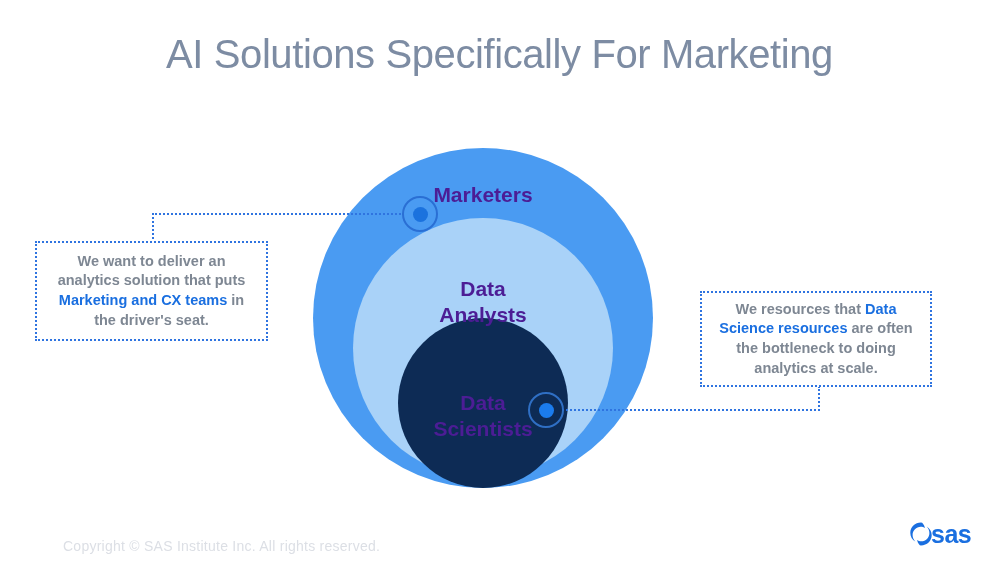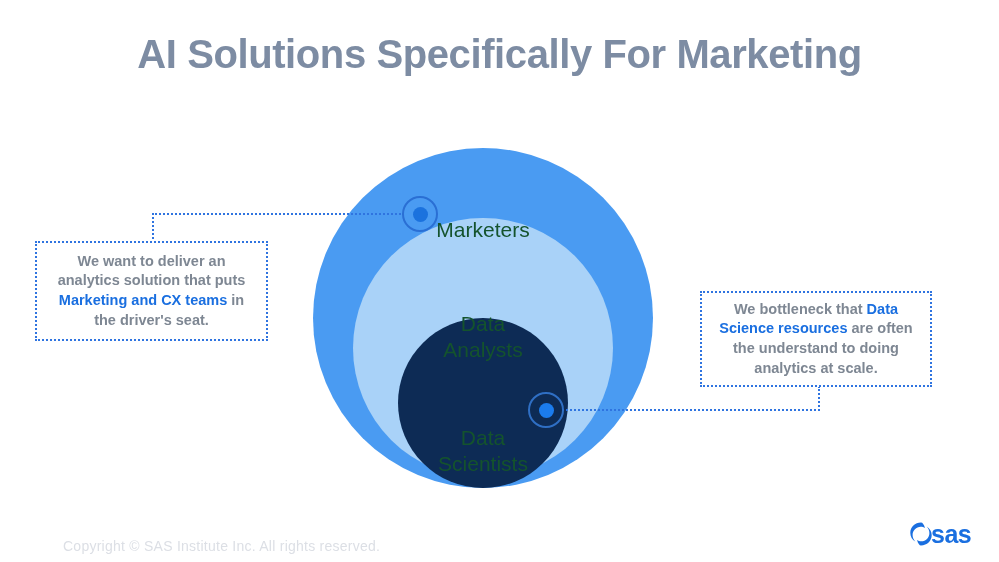--- a/index.html
+++ b/index.html
@@ -21,21 +21,21 @@
   }
 
   
   #slide-title {
     position: absolute;
     left: 0;
     top: 30px;
     width: 999px;
     text-align: center;
     font-size: 40px;
-    font-weight: bold;
+    font-weight: normal;
     letter-spacing: -0.4px;
     color: #7d8ca3;
     line-height: 1.2;
     white-space: nowrap;
   }
 
   
   #venn {
     position: absolute;
     left: 0;
@@ -64,26 +64,25 @@
   #circle-scientists {
     left: 398px;
     top: 318px;
     width: 170px;
     height: 170px;
     background: #0d2b55;
   }
 
   .circle-label {
     position: absolute;
-    color: #14532d;
-    font-weight: normal;
+    color: #4c1d95;
+    font-weight: bold;
     text-align: center;
     line-height: 1.22;
     white-space: pre-line;
-    margin-top: 35px;
   }
   #label-marketers {
     left: 383px;
     top: 182px;
     width: 200px;
     font-size: 21px;
   }
   #label-analysts {
     left: 393px;
     top: 276px;
@@ -243,21 +242,21 @@
   </div>
 
   <div class="callout" id="callout-left">
     <div class="callout-text">
       <span>We want to deliver an analytics solution that puts </span><span class="hl">Marketing and CX teams</span><span> in the driver's seat.</span>
     </div>
   </div>
 
   <div class="callout" id="callout-right">
     <div class="callout-text">
-      <span>We bottleneck that </span><span class="hl">Data Science resources</span><span> are often the understand to doing analytics at scale.</span>
+      <span>We resources that </span><span class="hl">Data Science resources</span><span> are often the bottleneck to doing analytics at scale.</span>
     </div>
   </div>
 
   <div id="copyright">Copyright © SAS Institute Inc. All rights reserved.</div>
 
   <div id="sas-logo">
     <svg class="logo-mark" width="26" height="26" viewBox="0 0 26 26">
       <path d="M13 1.6 C7 1.6 2.3 6.1 2.3 12 c0 3.6 1.9 6.7 5 8.6
                C5.6 18.9 4.6 16.6 4.6 14.1 c0-4.6 3.6-8.3 8.1-8.3
                1.6 0 3.1 0.5 4.3 1.3 C15.9 3.5 14.6 1.6 13 1.6 Z" fill="#1a6fe0"></path>

